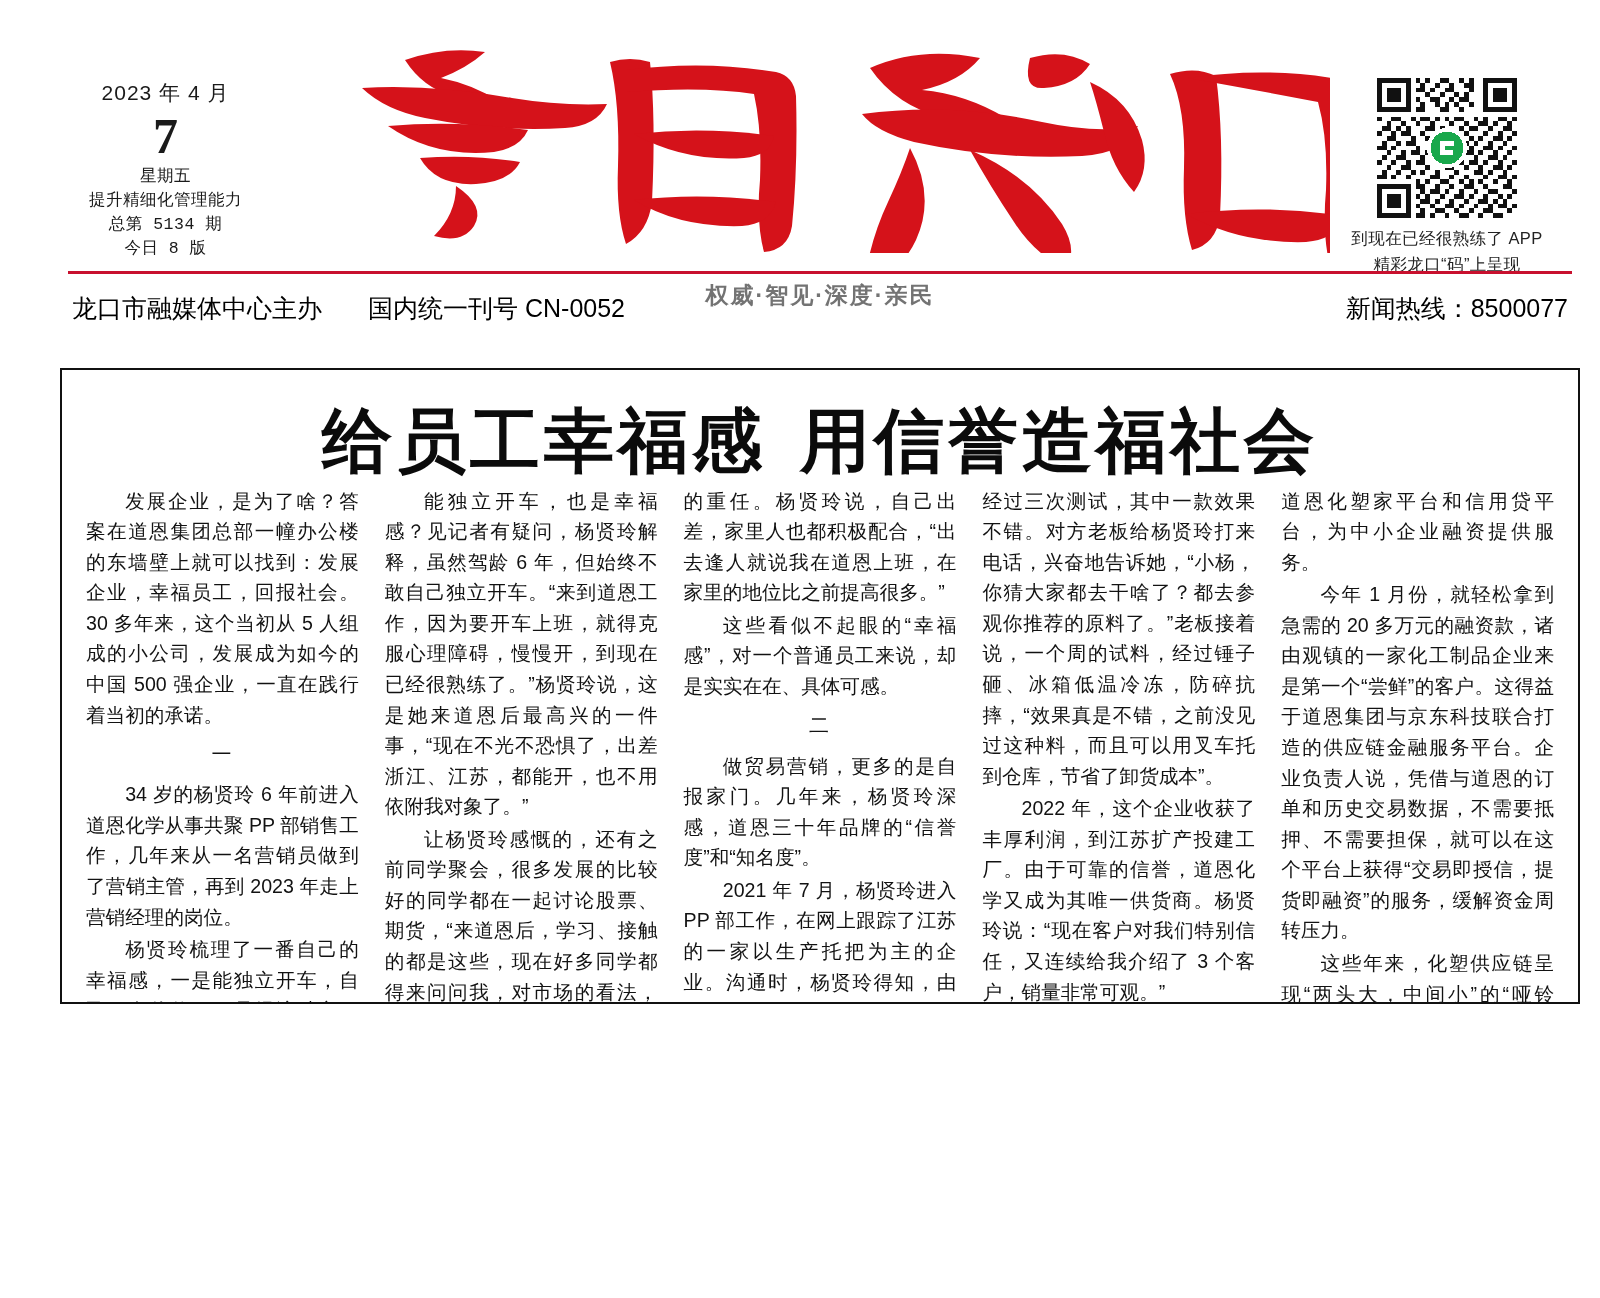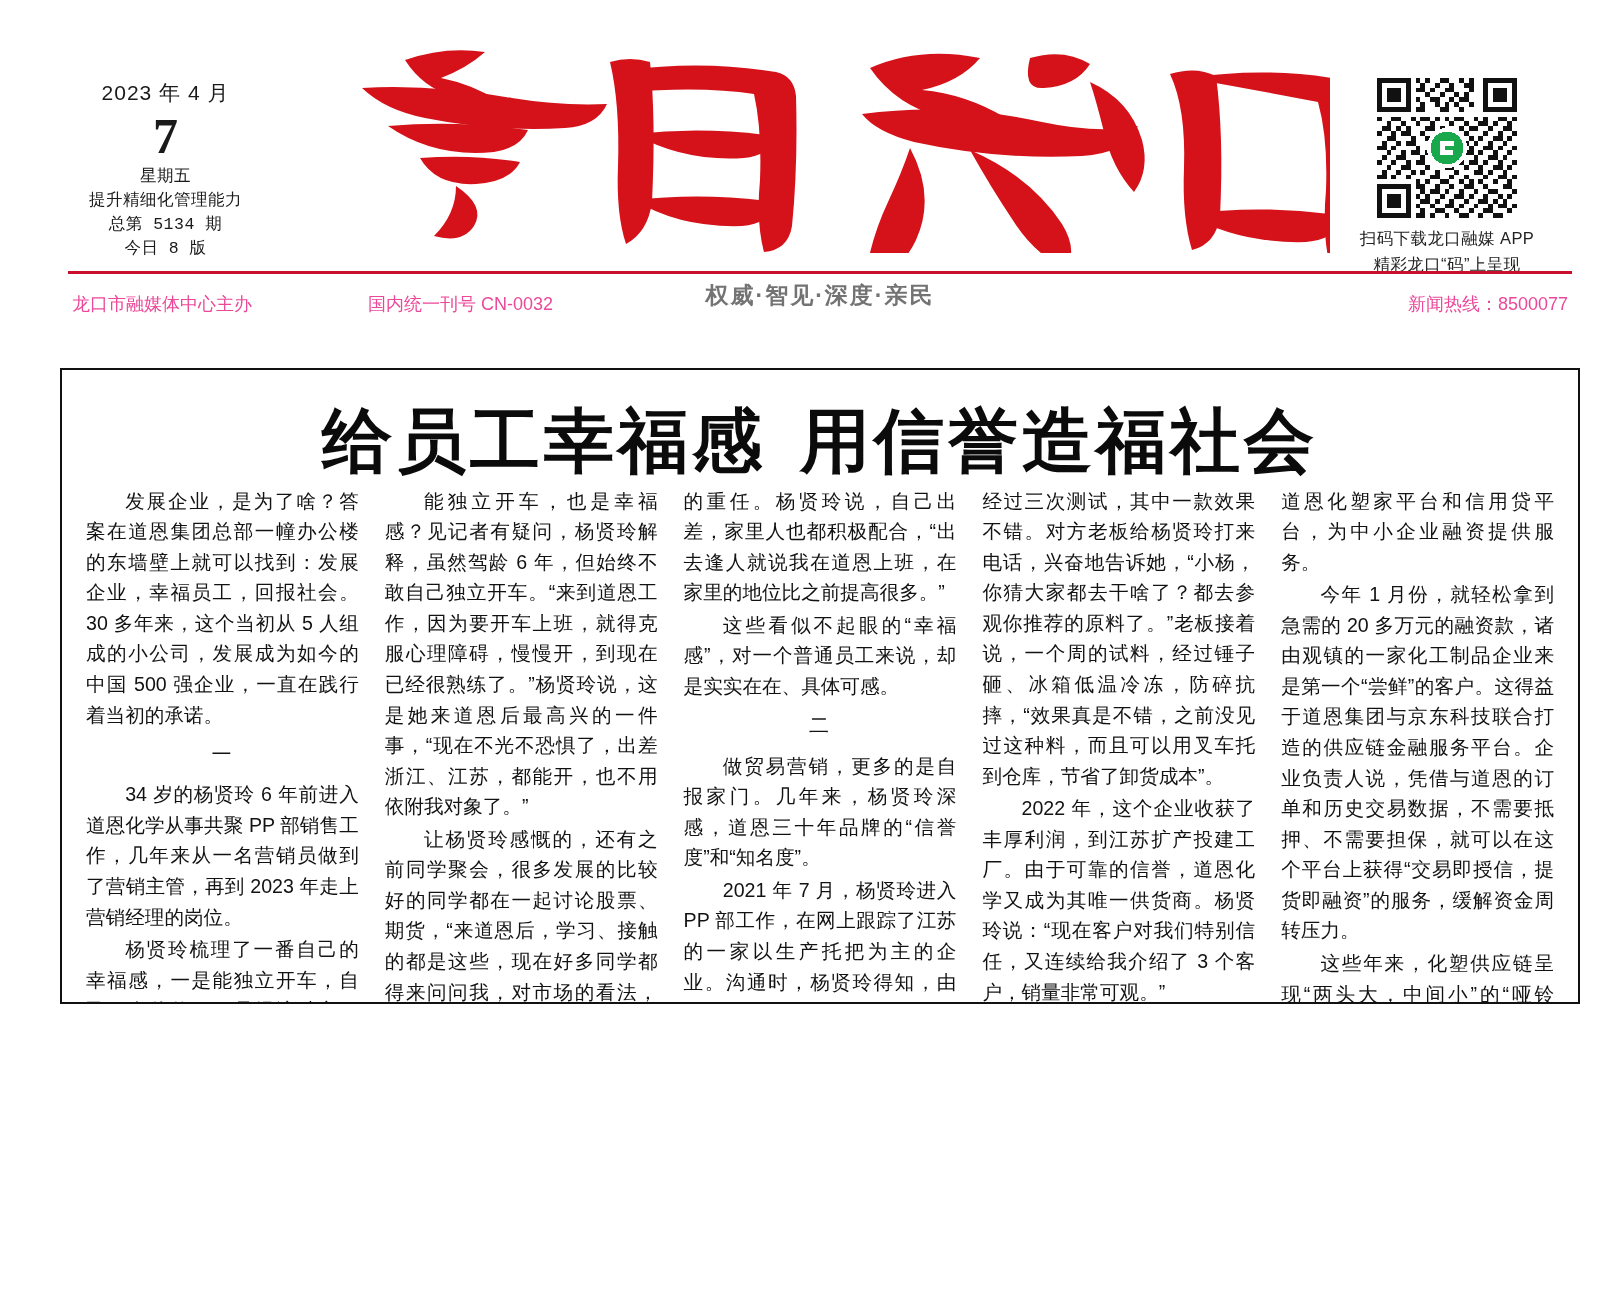--- a/index.html
+++ b/index.html
@@ -110,22 +110,22 @@
     background: #c8102e;
   }
 
   .infobar {
     position: absolute;
     left: 48px;
     right: 48px;
     top: 292px;
     height: 34px;
     font-family: "Liberation Sans", sans-serif;
-    font-size: 18px;
-    color: #ec4899;
+    font-size: 25px;
+    color: #000000;
   }
   .infobar .left { position: absolute; left: 4px; top: 0; }
   .infobar .mid  { position: absolute; left: 300px; top: 0; }
   .infobar .right { position: absolute; right: 4px; top: 0; }
 
   
   .frame {
     position: absolute;
     left: 40px;
     top: 368px;
@@ -453,30 +453,30 @@
               <rect x="21" y="28" width="1" height="1"></rect>
               <rect x="24" y="28" width="2" height="1"></rect>
           </g>
           <g>
             <circle cx="14.5" cy="14.5" r="4.2" fill="#fff"></circle>
             <circle cx="14.5" cy="14.5" r="3.4" fill="#19a84c"></circle>
             <path d="M13.0 13.1 h3.0 v1.0 h-2.0 v0.9 h1.8 v1.0 h-2.8 z" fill="#fff"></path>
           </g>
         </svg>
       </div>
-      <div class="qr-cap">扫码下载龙口融媒 APP</div>
+      <div class="qr-cap">到现在已经很熟练了 APP</div>
       <div class="qr-cap">精彩龙口“码”上呈现</div>
     </div>
 
     <div class="slogan">权威·智见·深度·亲民</div>
     <div class="rule-red"></div>
 
     <div class="infobar">
       <span class="left">龙口市融媒体中心主办</span>
-      <span class="mid">国内统一刊号 CN-0032</span>
+      <span class="mid">国内统一刊号 CN-0052</span>
       <span class="right">新闻热线：8500077</span>
     </div>
   </div>
 
   <div class="frame">
 
     <div class="headline">
       <span>给员工幸福感</span><span class="gap"></span><span>用信誉造福社会</span>
     </div>
 

